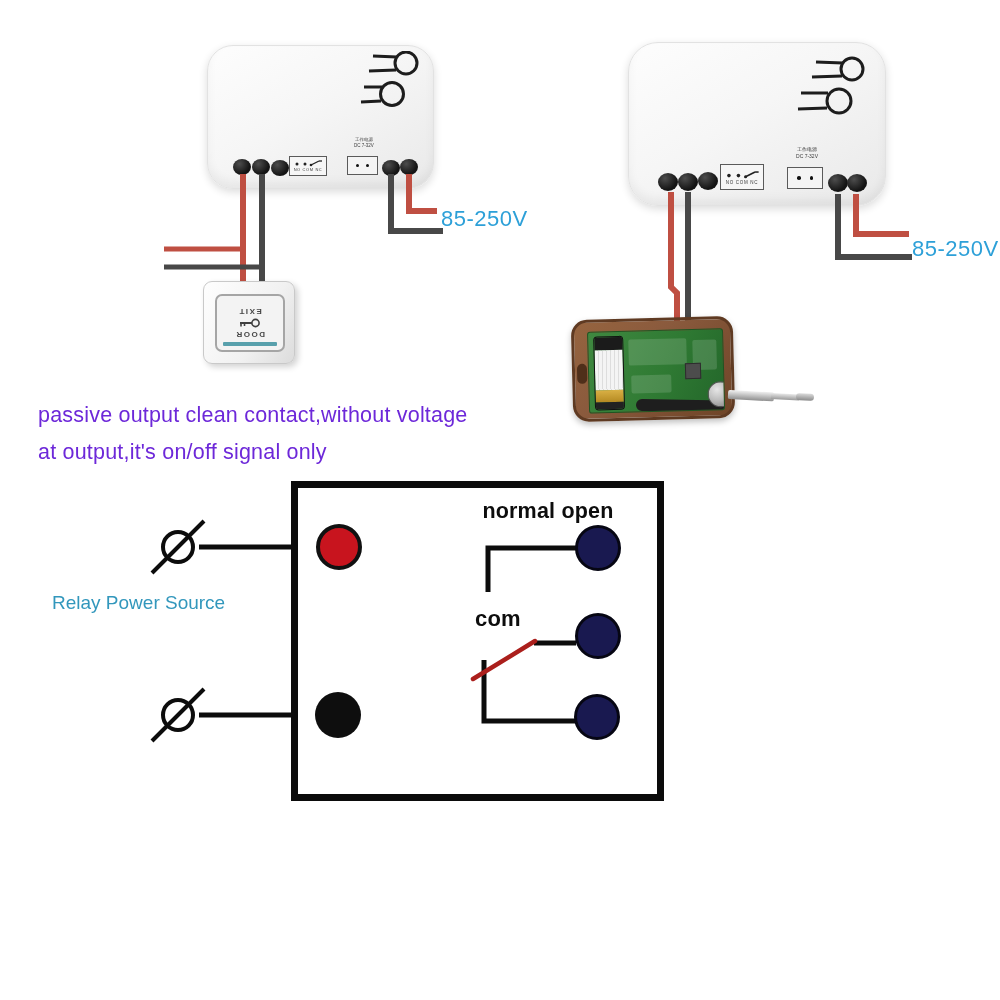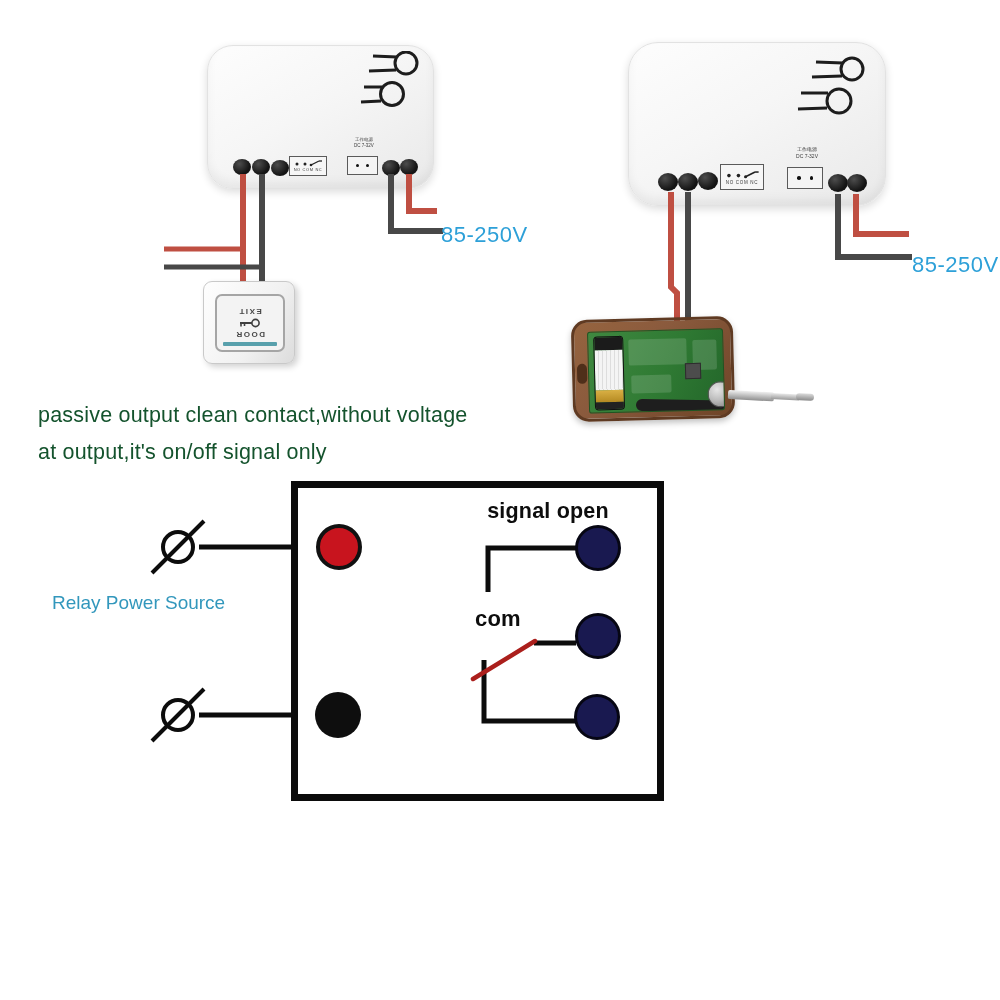--- a/index.html
+++ b/index.html
@@ -18,22 +18,22 @@
              align-items:center;justify-content:center;overflow:hidden;}
   .tiny-caption{color:#3c3c3c;text-align:center;filter:blur(.3px);line-height:1.1;white-space:nowrap;}
   .pin-box{position:absolute;border:1px solid #5a5a5a;background:#f4f4f4;display:flex;
            align-items:center;justify-content:space-evenly;}
   .pin-dot{width:3px;height:3px;border-radius:50%;background:#111;}
 
   
   svg.overlay{position:absolute;left:0;top:0;pointer-events:none;}
 
   
-  .voltage{position:absolute;color:#2da0d8;font-size:22px;letter-spacing:.5px;margin-top:16px;}
-  .note-line{position:absolute;color:#14532d;font-size:21.5px;letter-spacing:.2px;}
+  .voltage{position:absolute;color:#2da0d8;font-size:22px;letter-spacing:.5px;}
+  .note-line{position:absolute;color:#6d28d9;font-size:21.5px;letter-spacing:.2px;}
 
   
   .exit-btn{position:absolute;left:203px;top:281px;width:90px;height:81px;border-radius:9px;
             background:linear-gradient(120deg,#fefefe 0%,#f1f1f1 60%,#dcdcdc 100%);
             border:1px solid #c9c9c9;box-shadow:3px 3px 6px rgba(0,0,0,.18);}
   .exit-panel{position:absolute;left:11px;top:12px;width:66px;height:54px;border:2px solid #a5a5a5;
               border-radius:7px;background:#f3f3f3;display:flex;flex-direction:column;
               align-items:center;justify-content:center;gap:1px;}
   .flip{transform:rotate(180deg);}
   .exit-panel .btn-word{font-size:8px;font-weight:bold;letter-spacing:1.5px;color:#474747;line-height:9px;}
@@ -219,17 +219,17 @@
     <path d="M484 660 V721 H580" stroke="#0c0c0c" stroke-width="5" fill="none"></path>
     <line x1="535" y1="641" x2="473" y2="679" stroke="#ab1f1c" stroke-width="4.5" stroke-linecap="round"></line>
   </svg>
 
   <div class="dot-big" style="left:316px;top:524px;width:38px;height:38px;background:#c8141e;border:4px solid #111;"></div>
   <div class="dot-big" style="left:315px;top:692px;width:46px;height:46px;background:#0e0e0e;"></div>
   <div class="dot-big" style="left:575px;top:525px;width:40px;height:40px;background:#191950;border:3px solid #060613;"></div>
   <div class="dot-big" style="left:575px;top:613px;width:40px;height:40px;background:#191950;border:3px solid #060613;"></div>
   <div class="dot-big" style="left:574px;top:694px;width:40px;height:40px;background:#191950;border:3px solid #060613;"></div>
 
-  <div class="diagram-label" style="left:468px;top:499px;width:160px;text-align:center;">signal open</div>
+  <div class="diagram-label" style="left:468px;top:499px;width:160px;text-align:center;">normal open</div>
   <div class="diagram-label" style="left:475px;top:606px;font-size:22px;">com</div>
   <div class="teal-text" style="left:52px;top:592px;">Relay Power Source</div>
 
 </div>
 
 </body></html>

